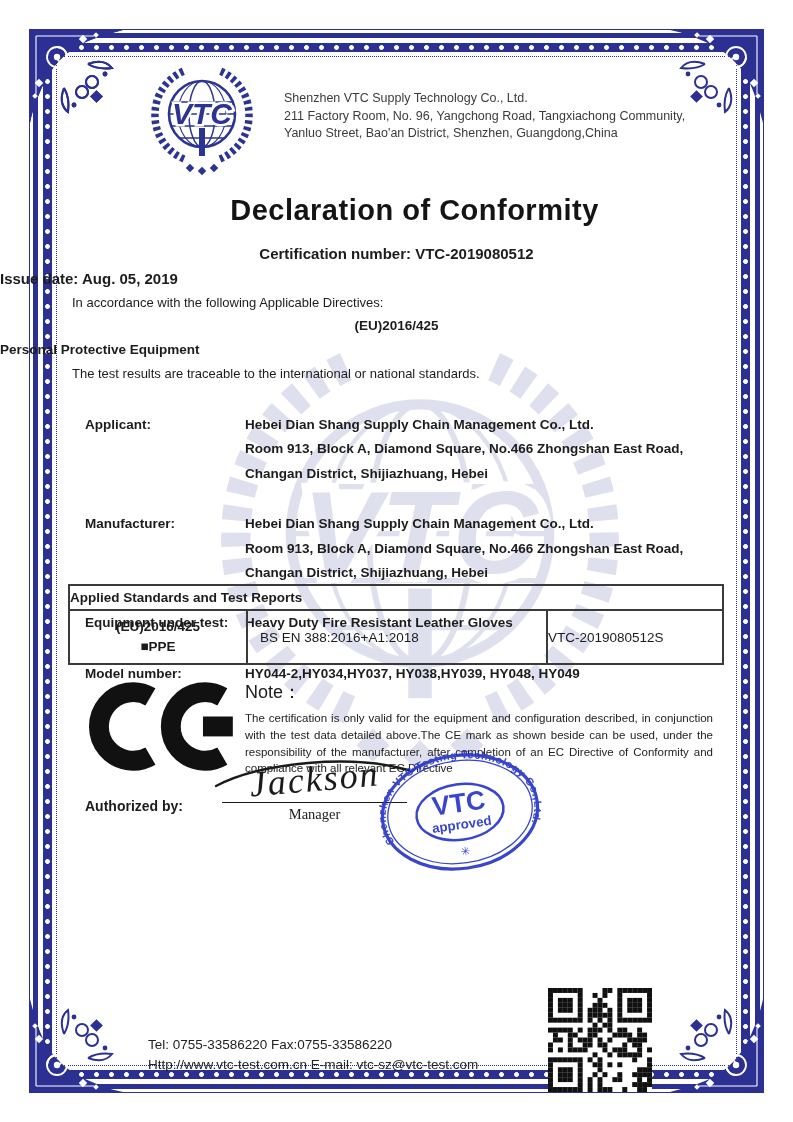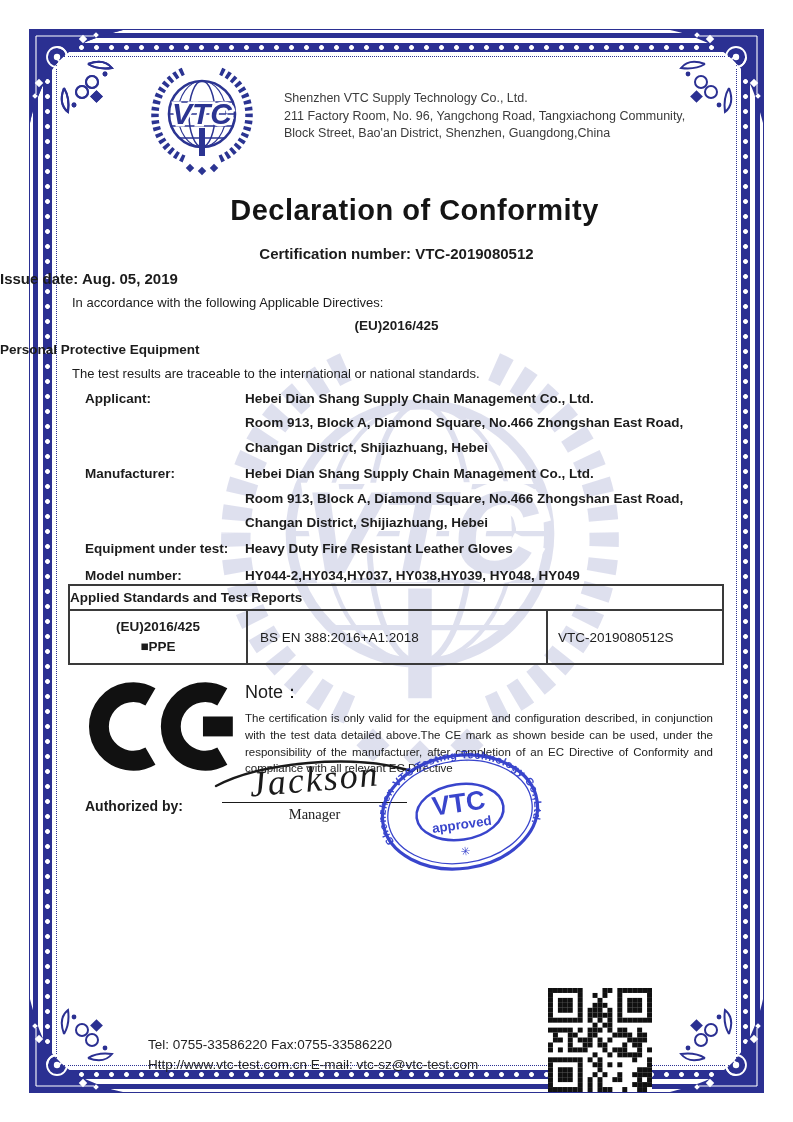--- a/index.html
+++ b/index.html
@@ -41,34 +41,34 @@
   .issue-line { position:absolute; left:0; top:270px; width:100%; text-align:left;
                 font-size:15px; font-weight:bold; }
 
   .intro        { position:absolute; left:72px; top:295px; font-size:13px; }
   .directive    { position:absolute; left:0; top:318px; width:100%; text-align:center; font-size:13.5px; font-weight:bold; }
   .directive-nm { position:absolute; left:0; top:342px; width:100%; text-align:left; font-size:13.5px; font-weight:bold; }
   .traceability { position:absolute; left:72px; top:366px; font-size:13px; }
 
   
   .fields { position:absolute; left:85px; top:387px; width:645px; }
-  .field  { display:grid; grid-template-columns:160px 1fr; margin-bottom:2px; }
+  .field  { display:grid; grid-template-columns:160px 1fr; margin-bottom:2px;margin-top:26px; }
   .field-label { font-weight:bold; font-size:13.5px; line-height:24.4px; }
   .field-lines div { font-weight:bold; font-size:13.5px; line-height:24.4px; }
 
   
   .std-table { position:absolute; left:68px; top:584px; width:656px; border:2px solid #3a3a3a;
                border-collapse:collapse; font-size:13.5px; }
   .std-table .thead { border-bottom:2px solid #3a3a3a; font-weight:bold; padding:4px 0; height:25px; }
   .std-row { display:flex; height:52px; }
   .std-cell { display:flex; align-items:center; }
   .std-cell.c1 { width:178px; flex-direction:column; justify-content:center; font-weight:bold; border-right:2px solid #3a3a3a; }
   .std-cell.c1 div { line-height:20px; }
   .std-cell.c2 { width:300px; padding-left:12px; border-right:2px solid #3a3a3a; }
-  .std-cell.c3 { flex:1; padding-left:10px; }
+  .std-cell.c3 { flex:1; }
 
   
   .ce-mark { position:absolute; left:88px; top:680px; width:168px; height:94px; }
   .note-block { position:absolute; left:245px; top:680px; width:468px; }
   .note-label { font-size:18px; font-weight:normal; margin-bottom:6px; }
   .note-text  { font-size:11.5px; line-height:16.8px; color:#222; text-align:justify; }
 
   
   .authorized { position:absolute; left:85px; top:798px; font-size:14px; font-weight:bold; }
   .signature { position:absolute; left:222px; top:748px; width:185px; text-align:center; }
@@ -185,21 +185,21 @@
           <rect x="45" y="103" width="6" height="6" transform="rotate(45 48 106)"></rect>
           <rect x="57" y="106" width="6" height="6" transform="rotate(45 60 109)"></rect>
           <rect x="69" y="103" width="6" height="6" transform="rotate(45 72 106)"></rect>
         </g>
         <text x="60" y="62" text-anchor="middle" font-size="30" font-weight="bold" font-style="italic" fill="#2b3492" stroke="#ffffff" stroke-width="5" paint-order="stroke">VTC</text>
       </g>
     </svg>
     <div class="issuer-text">
       <div>Shenzhen VTC Supply Technology Co., Ltd.</div>
       <div>211 Factory Room, No. 96, Yangchong Road, Tangxiachong Community,</div>
-      <div>Block Street, Bao'an District, Shenzhen, Guangdong,China</div>
+      <div>Yanluo Street, Bao'an District, Shenzhen, Guangdong,China</div>
     </div>
   </div>
 
   <div class="doc-title">Declaration of Conformity</div>
   <div class="cert-line">Certification number: VTC-2019080512</div>
   <div class="issue-line">Issue date: Aug. 05, 2019</div>
 
   <div class="intro">In accordance with the following Applicable Directives:</div>
   <div class="directive">(EU)2016/425</div>
   <div class="directive-nm">Personal Protective Equipment</div>

